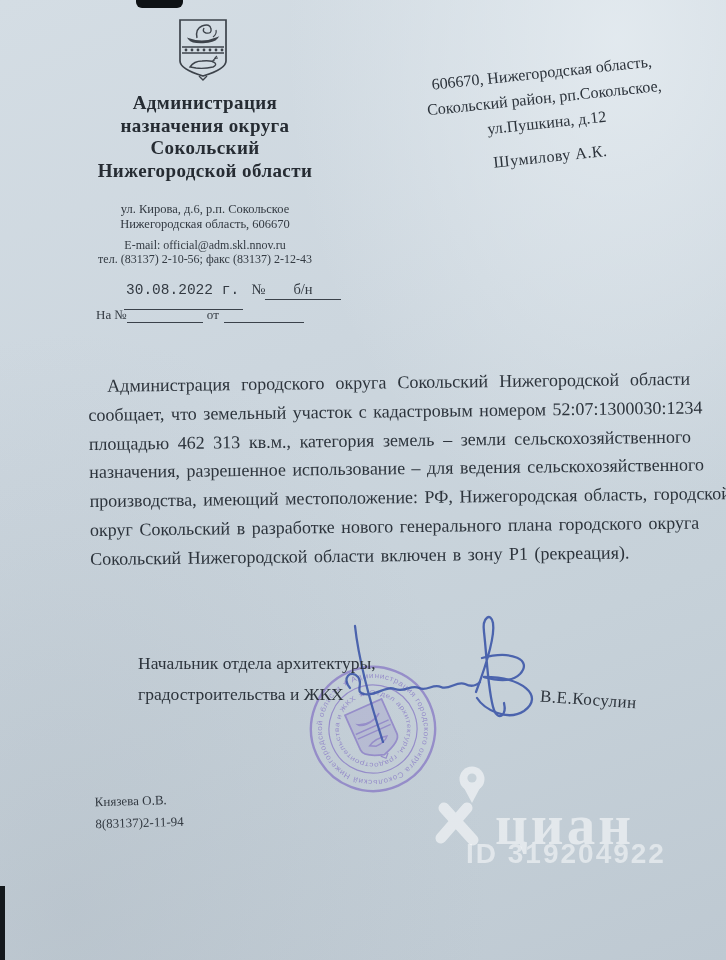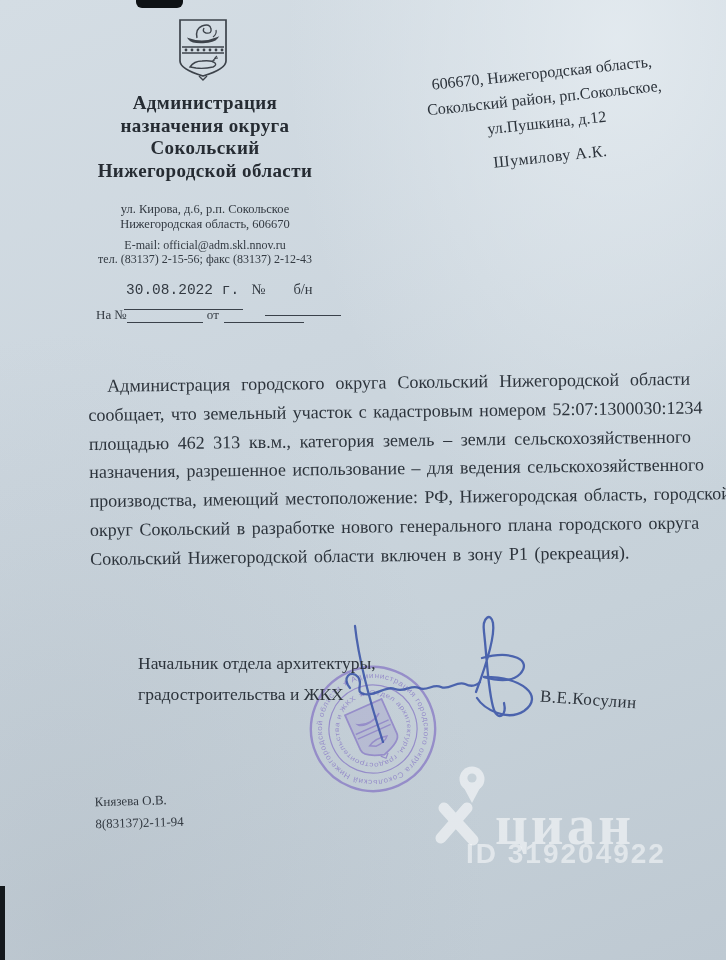--- a/index.html
+++ b/index.html
@@ -17,21 +17,21 @@
   .left-edge{left:0;top:886px;width:5px;height:74px;background:#14181c;}
   
   .org-col{left:28px;top:92px;width:354px;text-align:center;}
   .org-name{font-weight:bold;font-size:19px;line-height:22.5px;color:#262c33;letter-spacing:.4px;}
   .org-addr{margin-top:20px;font-size:12.5px;line-height:14.5px;color:#333a42;}
   .org-contact{margin-top:7px;font-size:12px;line-height:14px;color:#333a42;}
   .ref-line{left:124px;top:281px;font-size:14.5px;color:#333a42;white-space:nowrap;}
   .u{border-bottom:1.4px solid #3a414a;}
   .date-u{display:inline-block;padding:0 4px 11px 2px;font-family:Liberation Mono, monospace;}
   .num-label{margin-left:8px;}
-  .num-val{display:inline-block;width:76px;text-align:center;padding-bottom:17px;}
+  .num-val{display:inline-block;width:76px;text-align:center;padding-bottom:1px;}
   .onref{left:96px;top:307px;font-size:13px;color:#333a42;white-space:nowrap;}
   .blank{display:inline-block;height:14px;vertical-align:bottom;}
   .b1{width:76px;margin-right:4px;}
   .b2{width:80px;margin-left:5px;}
   
   .recipient{left:396px;top:60px;width:300px;text-align:center;transform:rotate(-6deg);transform-origin:50% 50%;
     font-size:16px;line-height:25px;color:#2c333b;}
   .recipient .name{margin-top:9px;letter-spacing:.5px;}
   
   .body-par{left:88px;top:372px;width:602px;font-size:18px;line-height:28.8px;color:#2d343c;
@@ -96,21 +96,21 @@
       <div>назначения округа</div>
       <div>Сокольский</div>
       <div>Нижегородской области</div>
     </div>
     <div class="org-addr">
       <div>ул. Кирова, д.6, р.п. Сокольское</div>
       <div>Нижегородская область,  606670</div>
     </div>
     <div class="org-contact">
       <div>E-mail: official@adm.skl.nnov.ru</div>
-      <div>тел. (83137) 2-15-56; факс (83137) 2-12-43</div>
+      <div>тел. (83137) 2-10-56; факс (83137) 2-12-43</div>
     </div>
   </div>
 
   <div class="abs ref-line">
     <span class="u date-u">30.08.2022 г.</span><span class="num-label">№</span><span class="u num-val">б/н</span>
   </div>
   <div class="abs onref">
     <span>На №</span><span class="u blank b1"></span><span>от</span><span class="u blank b2"></span>
   </div>
 

